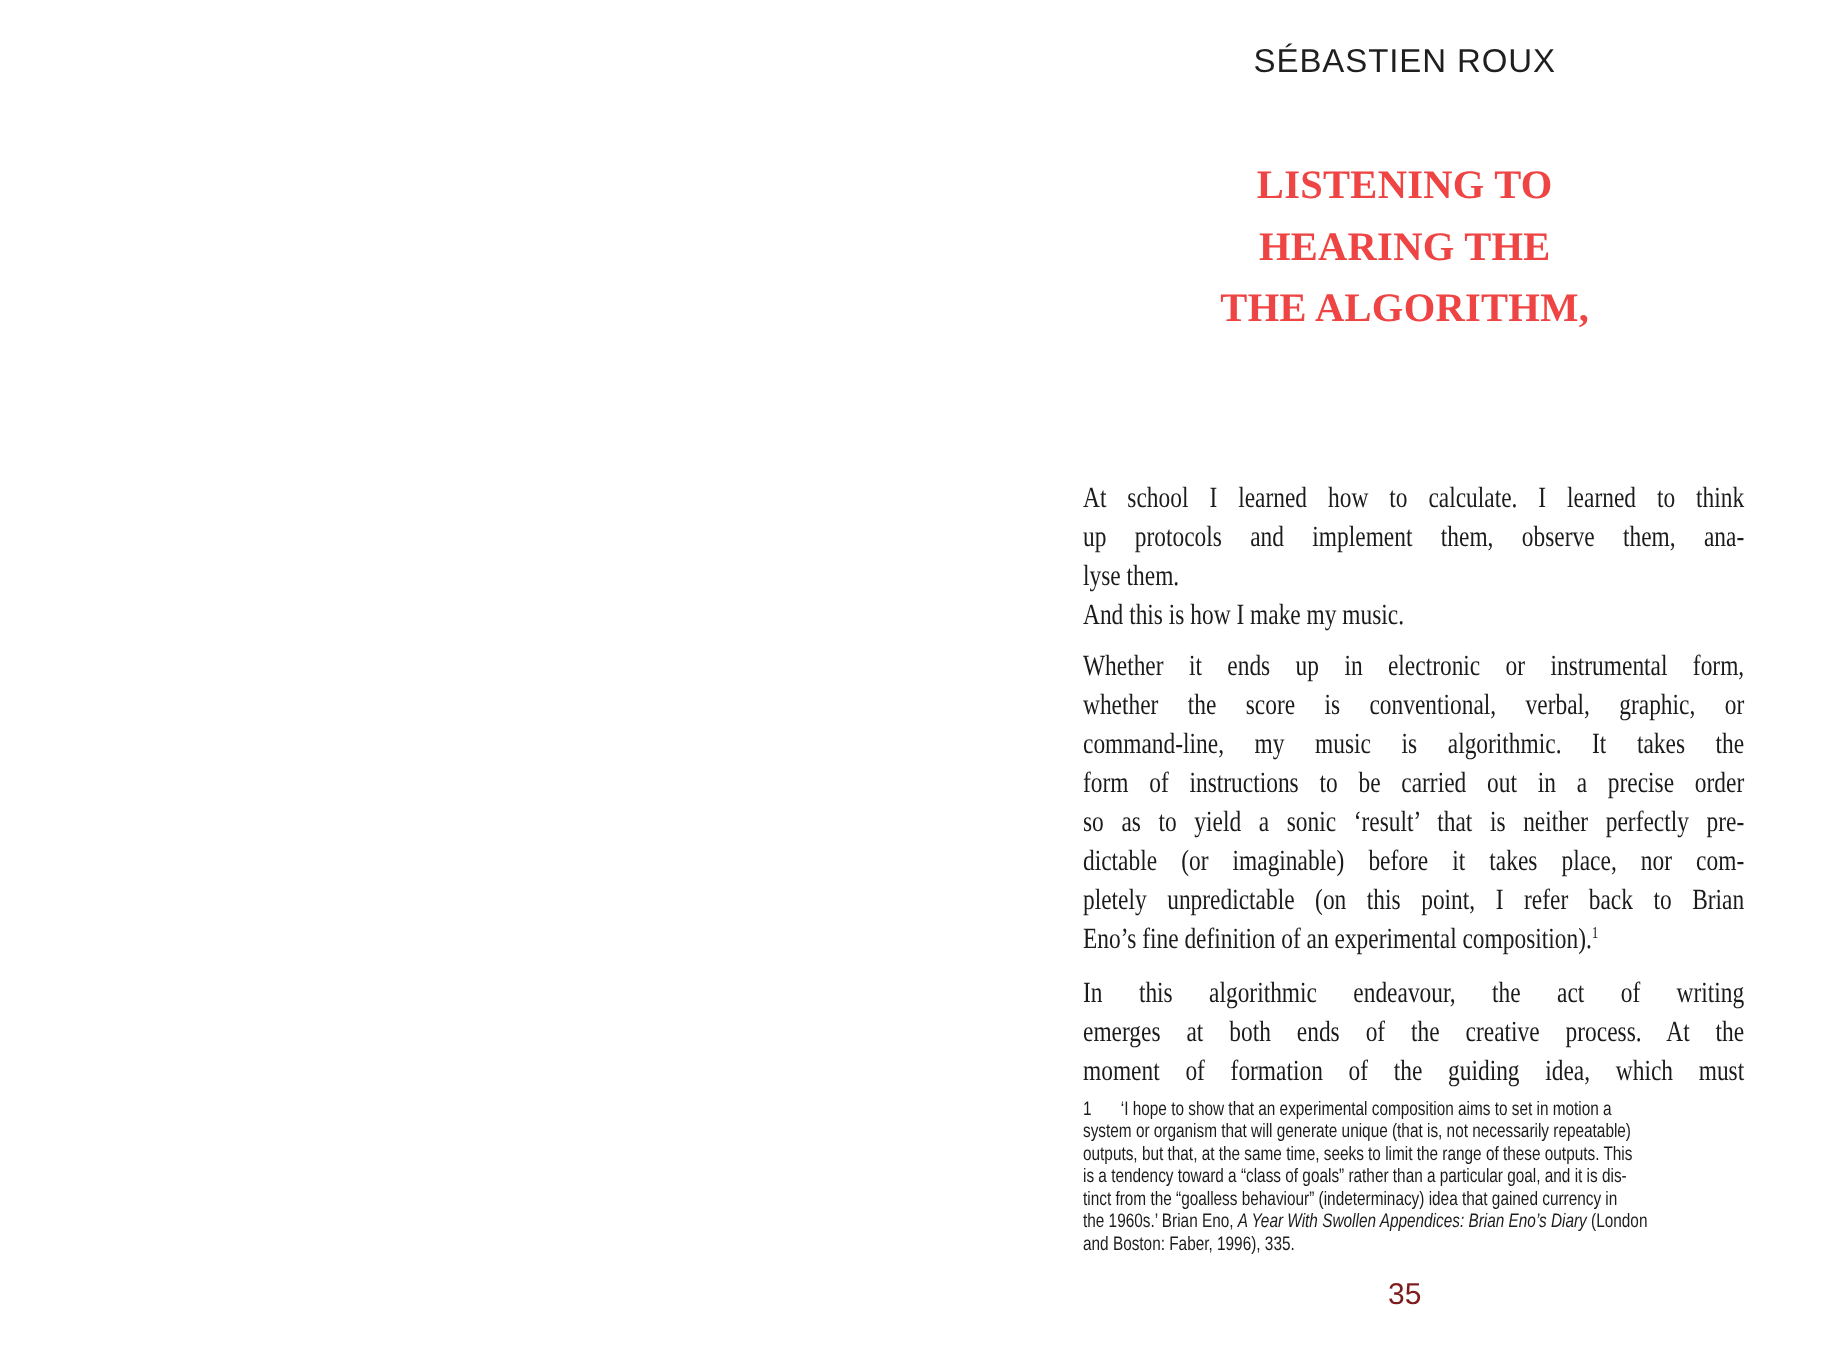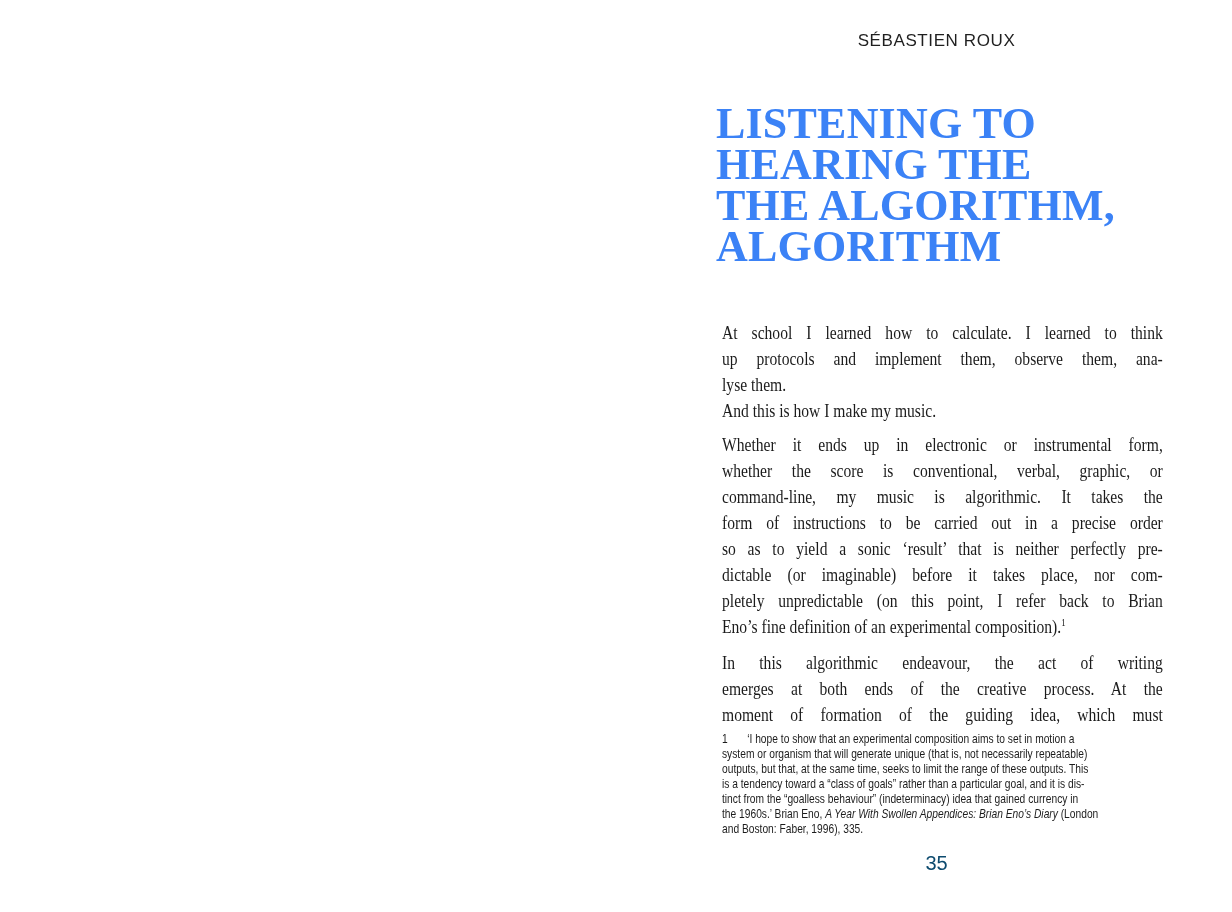--- a/index.html
+++ b/index.html
@@ -23,36 +23,37 @@
     width: 441px;
     height: 912px;
   }
   .author-header {
     position: absolute;
     top: 31px;
     left: -6px;
     width: 441px;
     text-align: center;
     font-family: "Liberation Sans", sans-serif;
-    font-size: 17px;
+    font-size: 22px;
     line-height: 20px;
     letter-spacing: 0.6px;
     color: #1f1f1f;
   }
   .chapter-title {
     position: absolute;
     top: 103px;
     left: -6px;
     width: 441px;
+    text-align: center;
     font-family: "Liberation Serif", serif;
     font-weight: bold;
-    font-size: 44px;
+    font-size: 27px;
     line-height: 41px;
     letter-spacing: 0.2px;
-    color: #3b82f6;
+    color: #ef4444;
   }
   .body-text {
     position: absolute;
     top: 320px;
     left: 0;
     width: 551px;
     transform: scaleX(0.8);
     transform-origin: 0 0;
     font-family: "Liberation Serif", serif;
     font-size: 19.5px;
@@ -88,36 +89,35 @@
   .fn-italic { font-style: italic; }
   .page-number {
     position: absolute;
     top: 851px;
     left: -6px;
     width: 441px;
     text-align: center;
     font-family: "Liberation Sans", sans-serif;
     font-size: 20px;
     line-height: 24px;
-    color: #0c4a6e;
+    color: #7f1d1d;
   }
 </style>
 </head>
 <body>
 
 <div class="canvas">
   <div class="page-column">
 
     <div class="author-header">SÉBASTIEN ROUX</div>
 
     <div class="chapter-title">
       <div>LISTENING TO</div>
       <div>HEARING THE</div>
       <div>THE ALGORITHM,</div>
-      <div>ALGORITHM</div>
     </div>
 
     <div class="body-text">
 
       <div class="paragraph">
         <div class="jline">At school I learned how to calculate. I learned to think</div>
         <div class="jline">up protocols and implement them, observe them, ana-</div>
         <div class="lline">lyse them.</div>
       </div>
 

